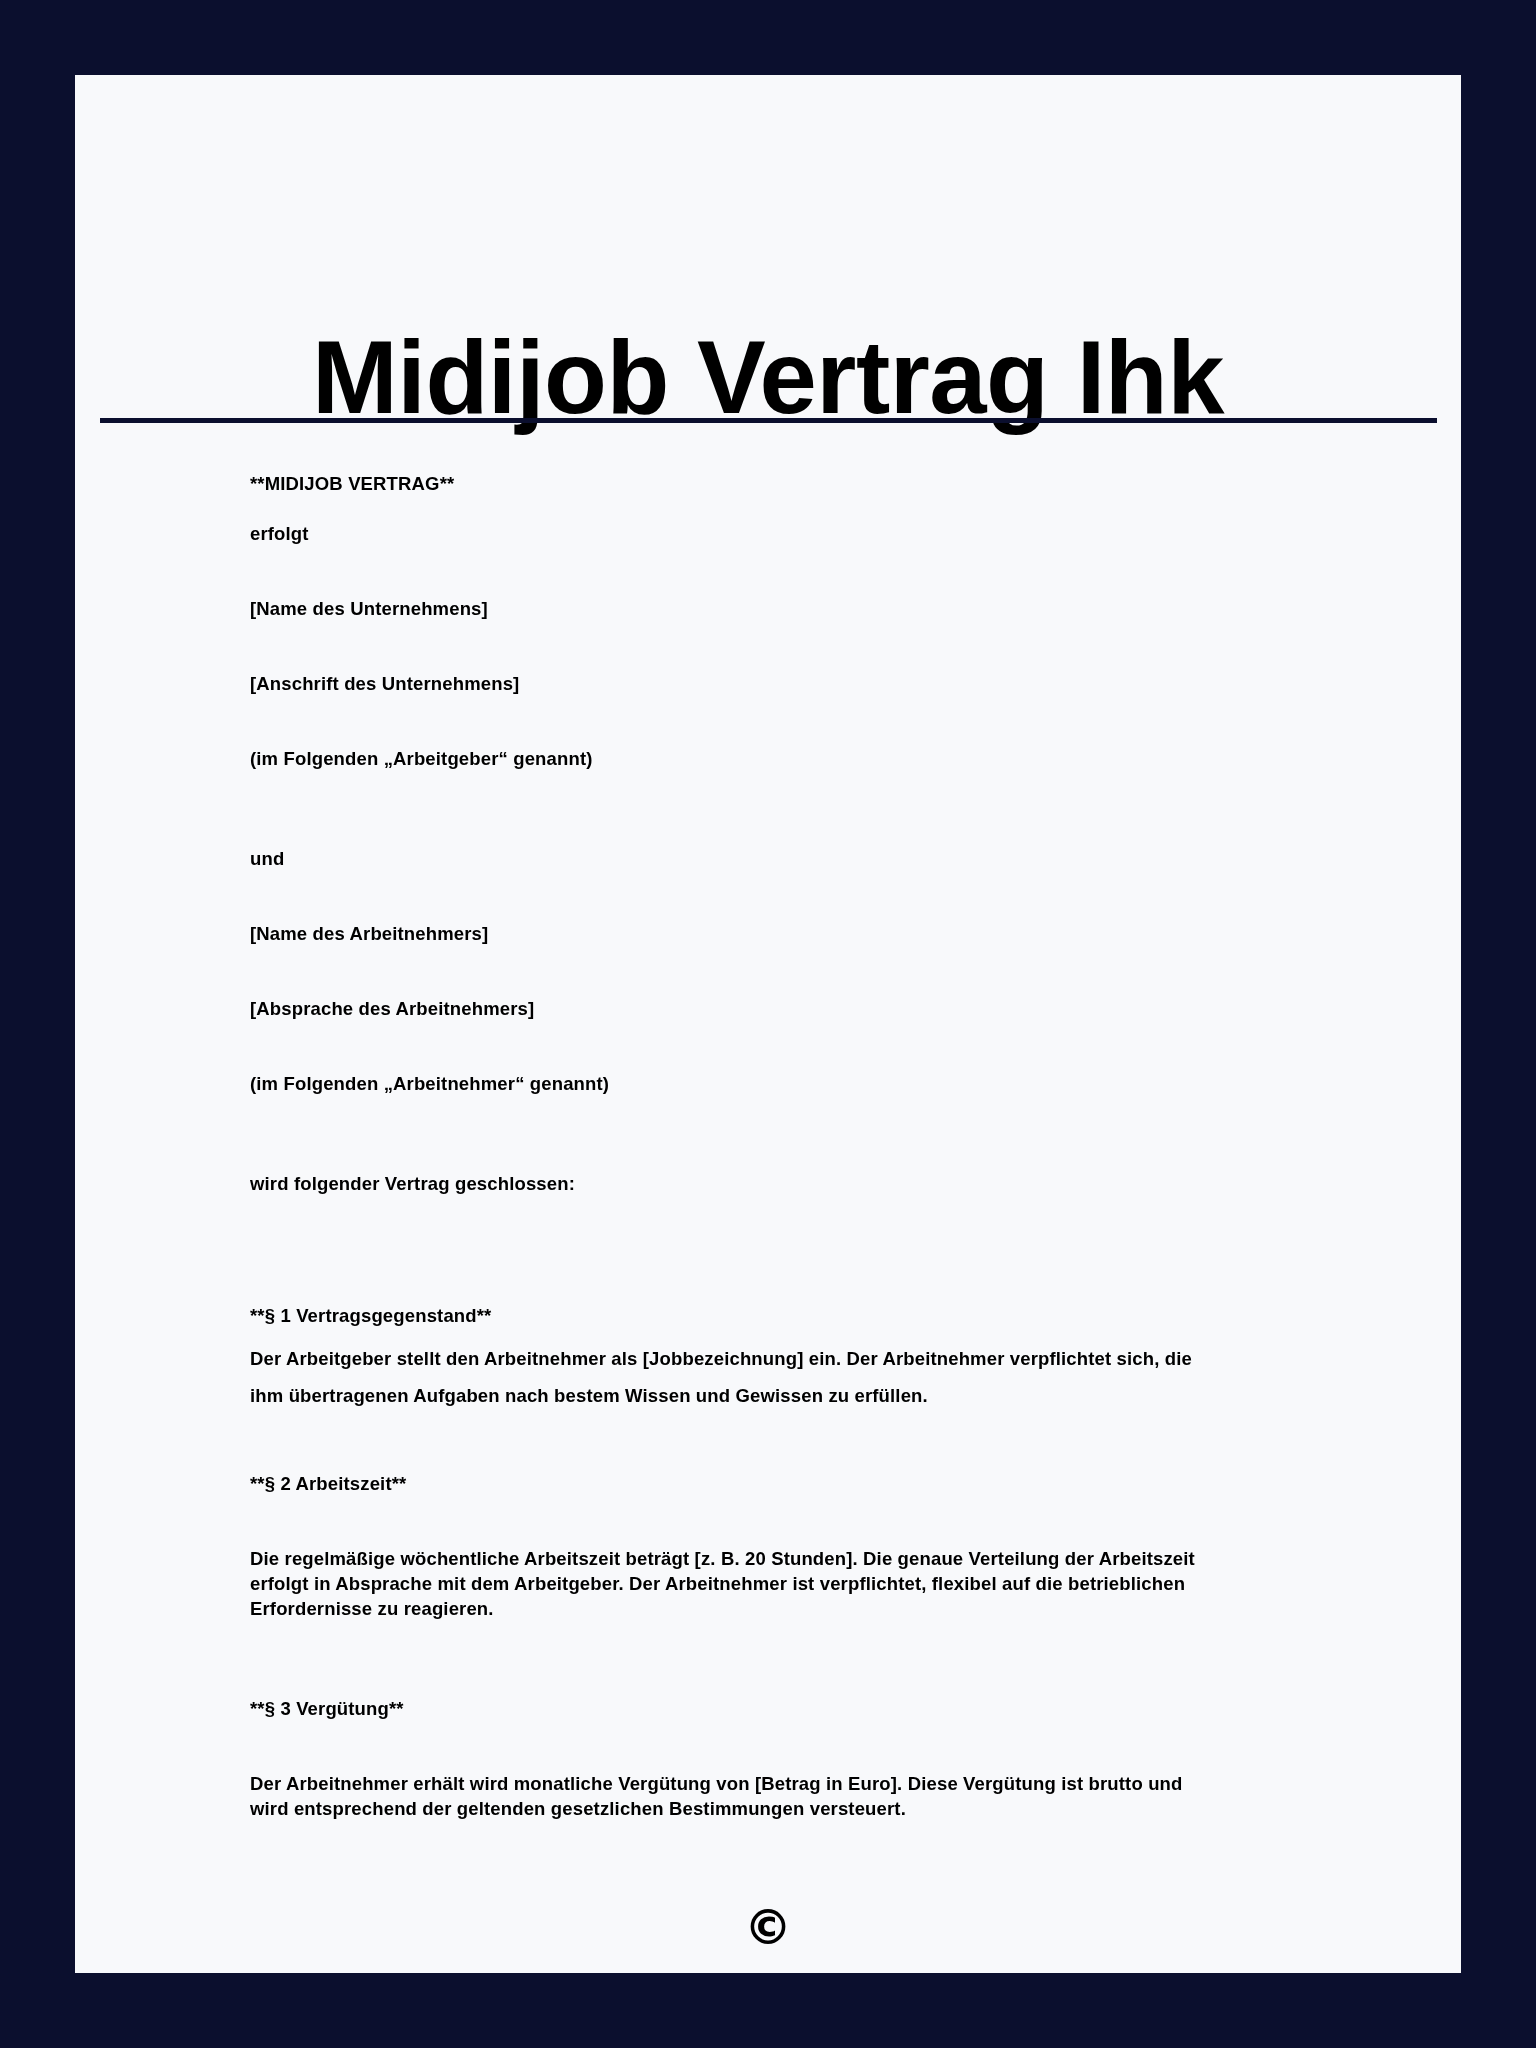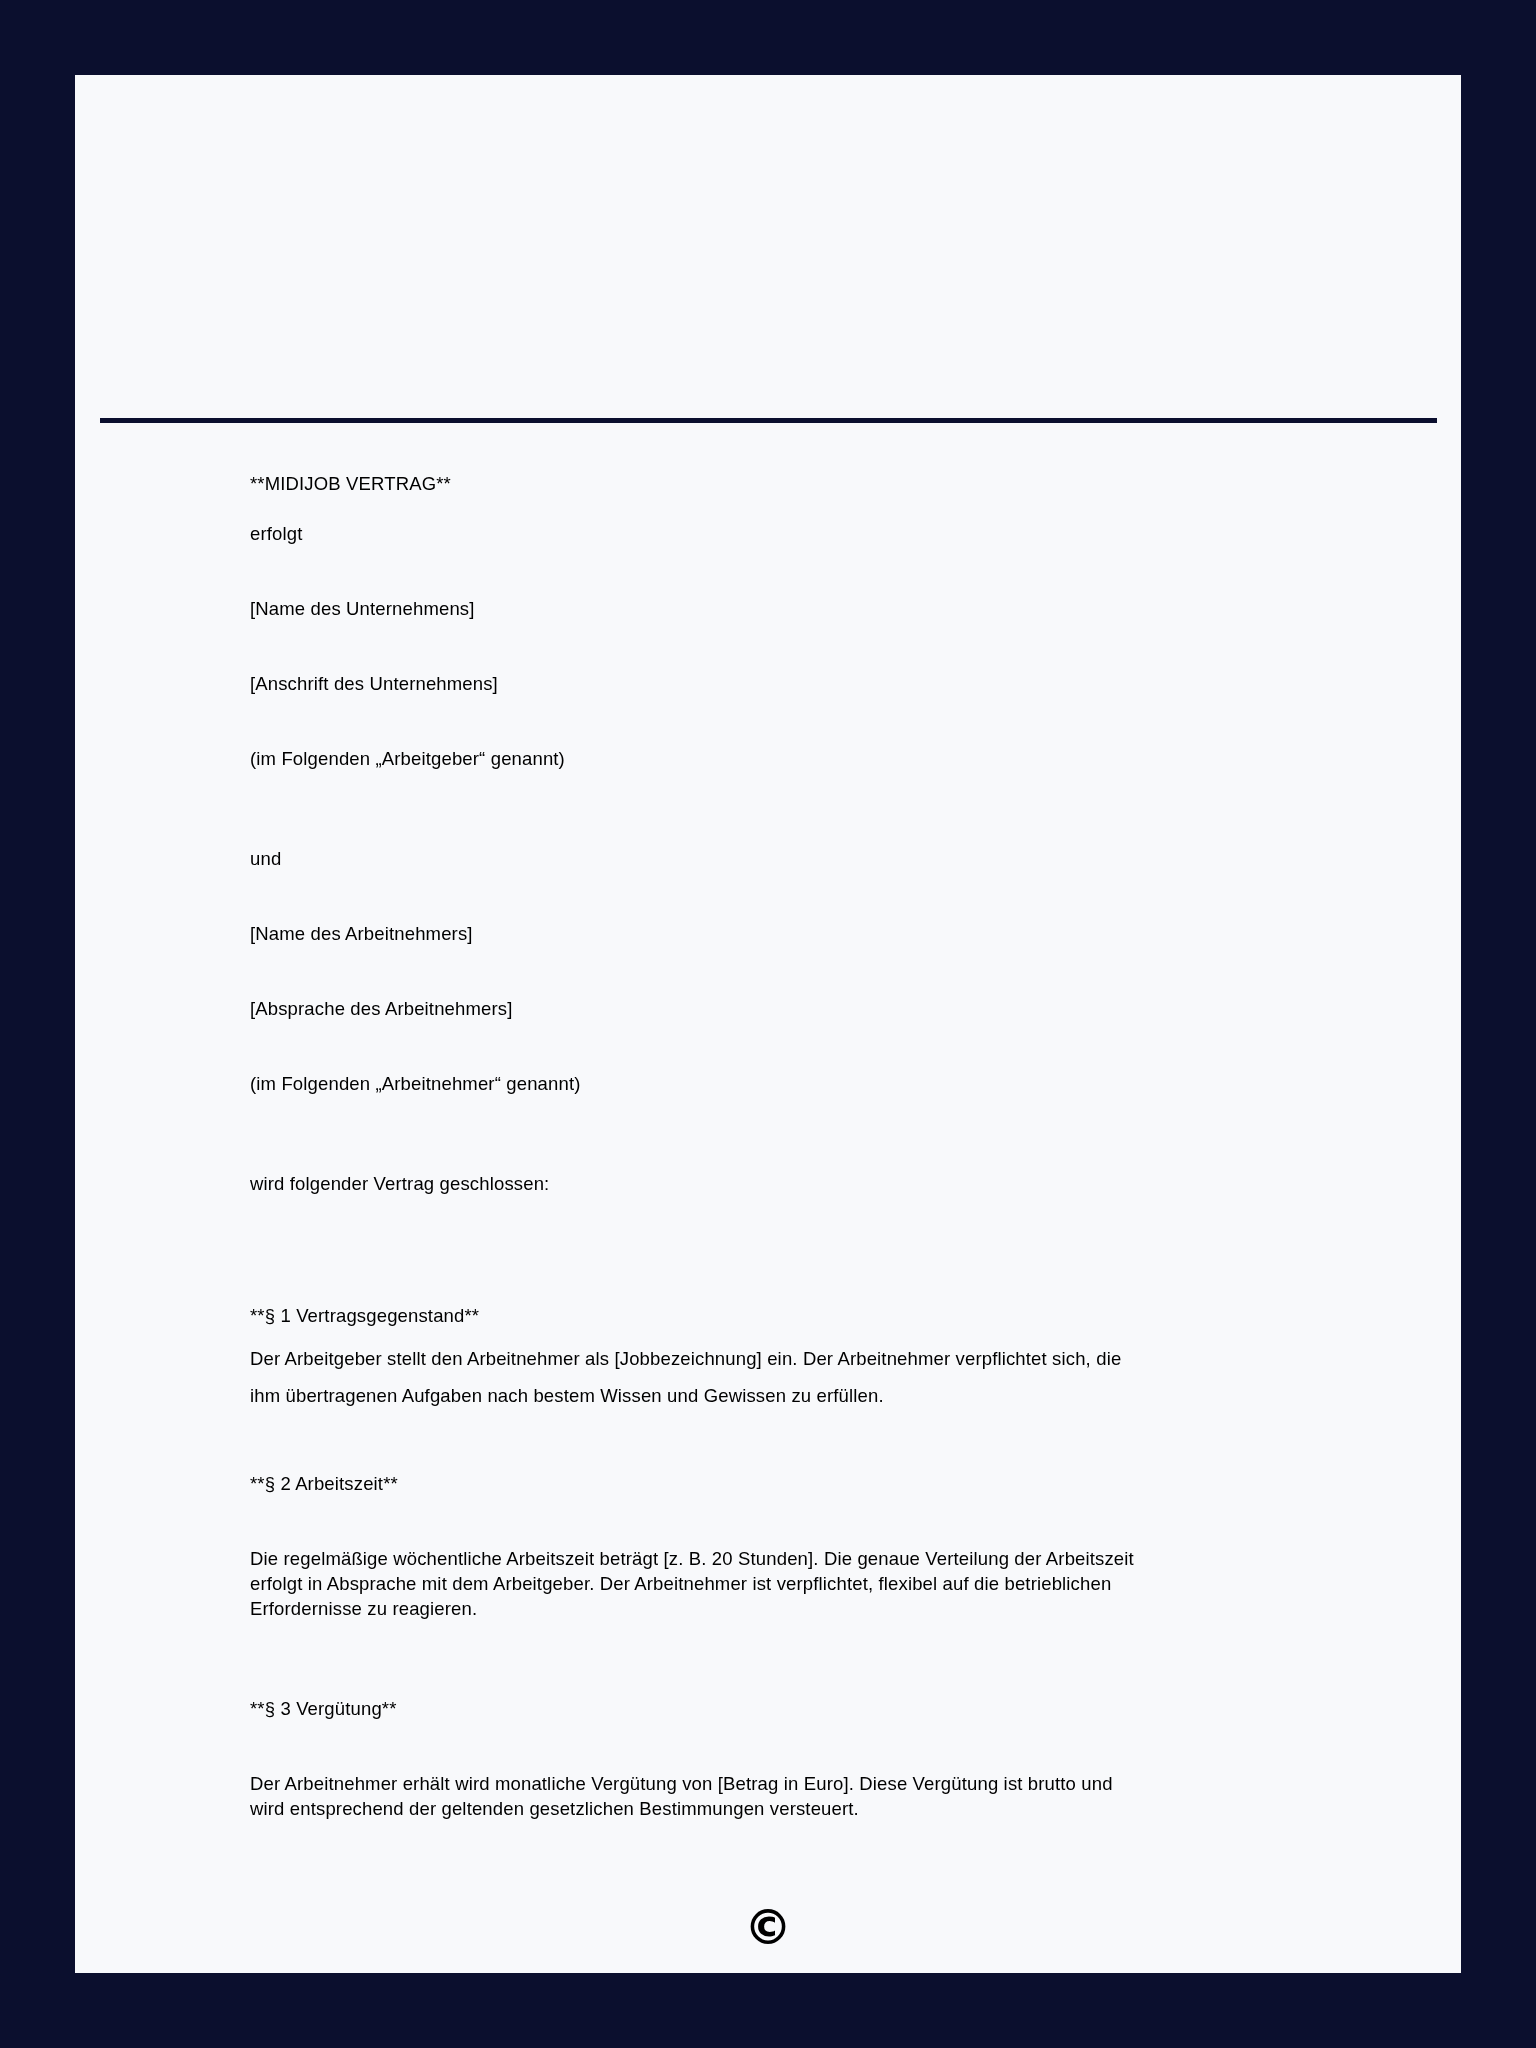--- a/index.html
+++ b/index.html
@@ -50,21 +50,21 @@
       position: absolute;
       left: 175px;
       top: 396px;
       width: 1036px;
     }
     .line {
       position: absolute;
       left: 0;
       width: 1036px;
       margin: 0;
-      font-weight: normal;
+      font-weight: bold;
       font-size: 18.5px;
       line-height: 25px;
       letter-spacing: 0.15px;
       color: #000;
     }
     .copyright {
       position: absolute;
       left: 0;
       right: 0;
       top: 1827px;
@@ -73,20 +73,21 @@
       line-height: 50px;
       font-weight: bold;
       color: #000;
       font-family: "DejaVu Sans", sans-serif;
     }
   </style>
 </head>
 <body>
 
 <div class="page">
+  <h1 class="title">Midijob Vertrag Ihk</h1>
   <hr class="divider">
 
   <div class="content">
     <p class="line" style="top:0px">**MIDIJOB VERTRAG**</p>
     <p class="line" style="top:50px">erfolgt</p>
     <p class="line" style="top:125px">[Name des Unternehmens]</p>
     <p class="line" style="top:200px">[Anschrift des Unternehmens]</p>
     <p class="line" style="top:275px">(im Folgenden „Arbeitgeber“ genannt)</p>
     <p class="line" style="top:375px">und</p>
     <p class="line" style="top:450px">[Name des Arbeitnehmers]</p>

